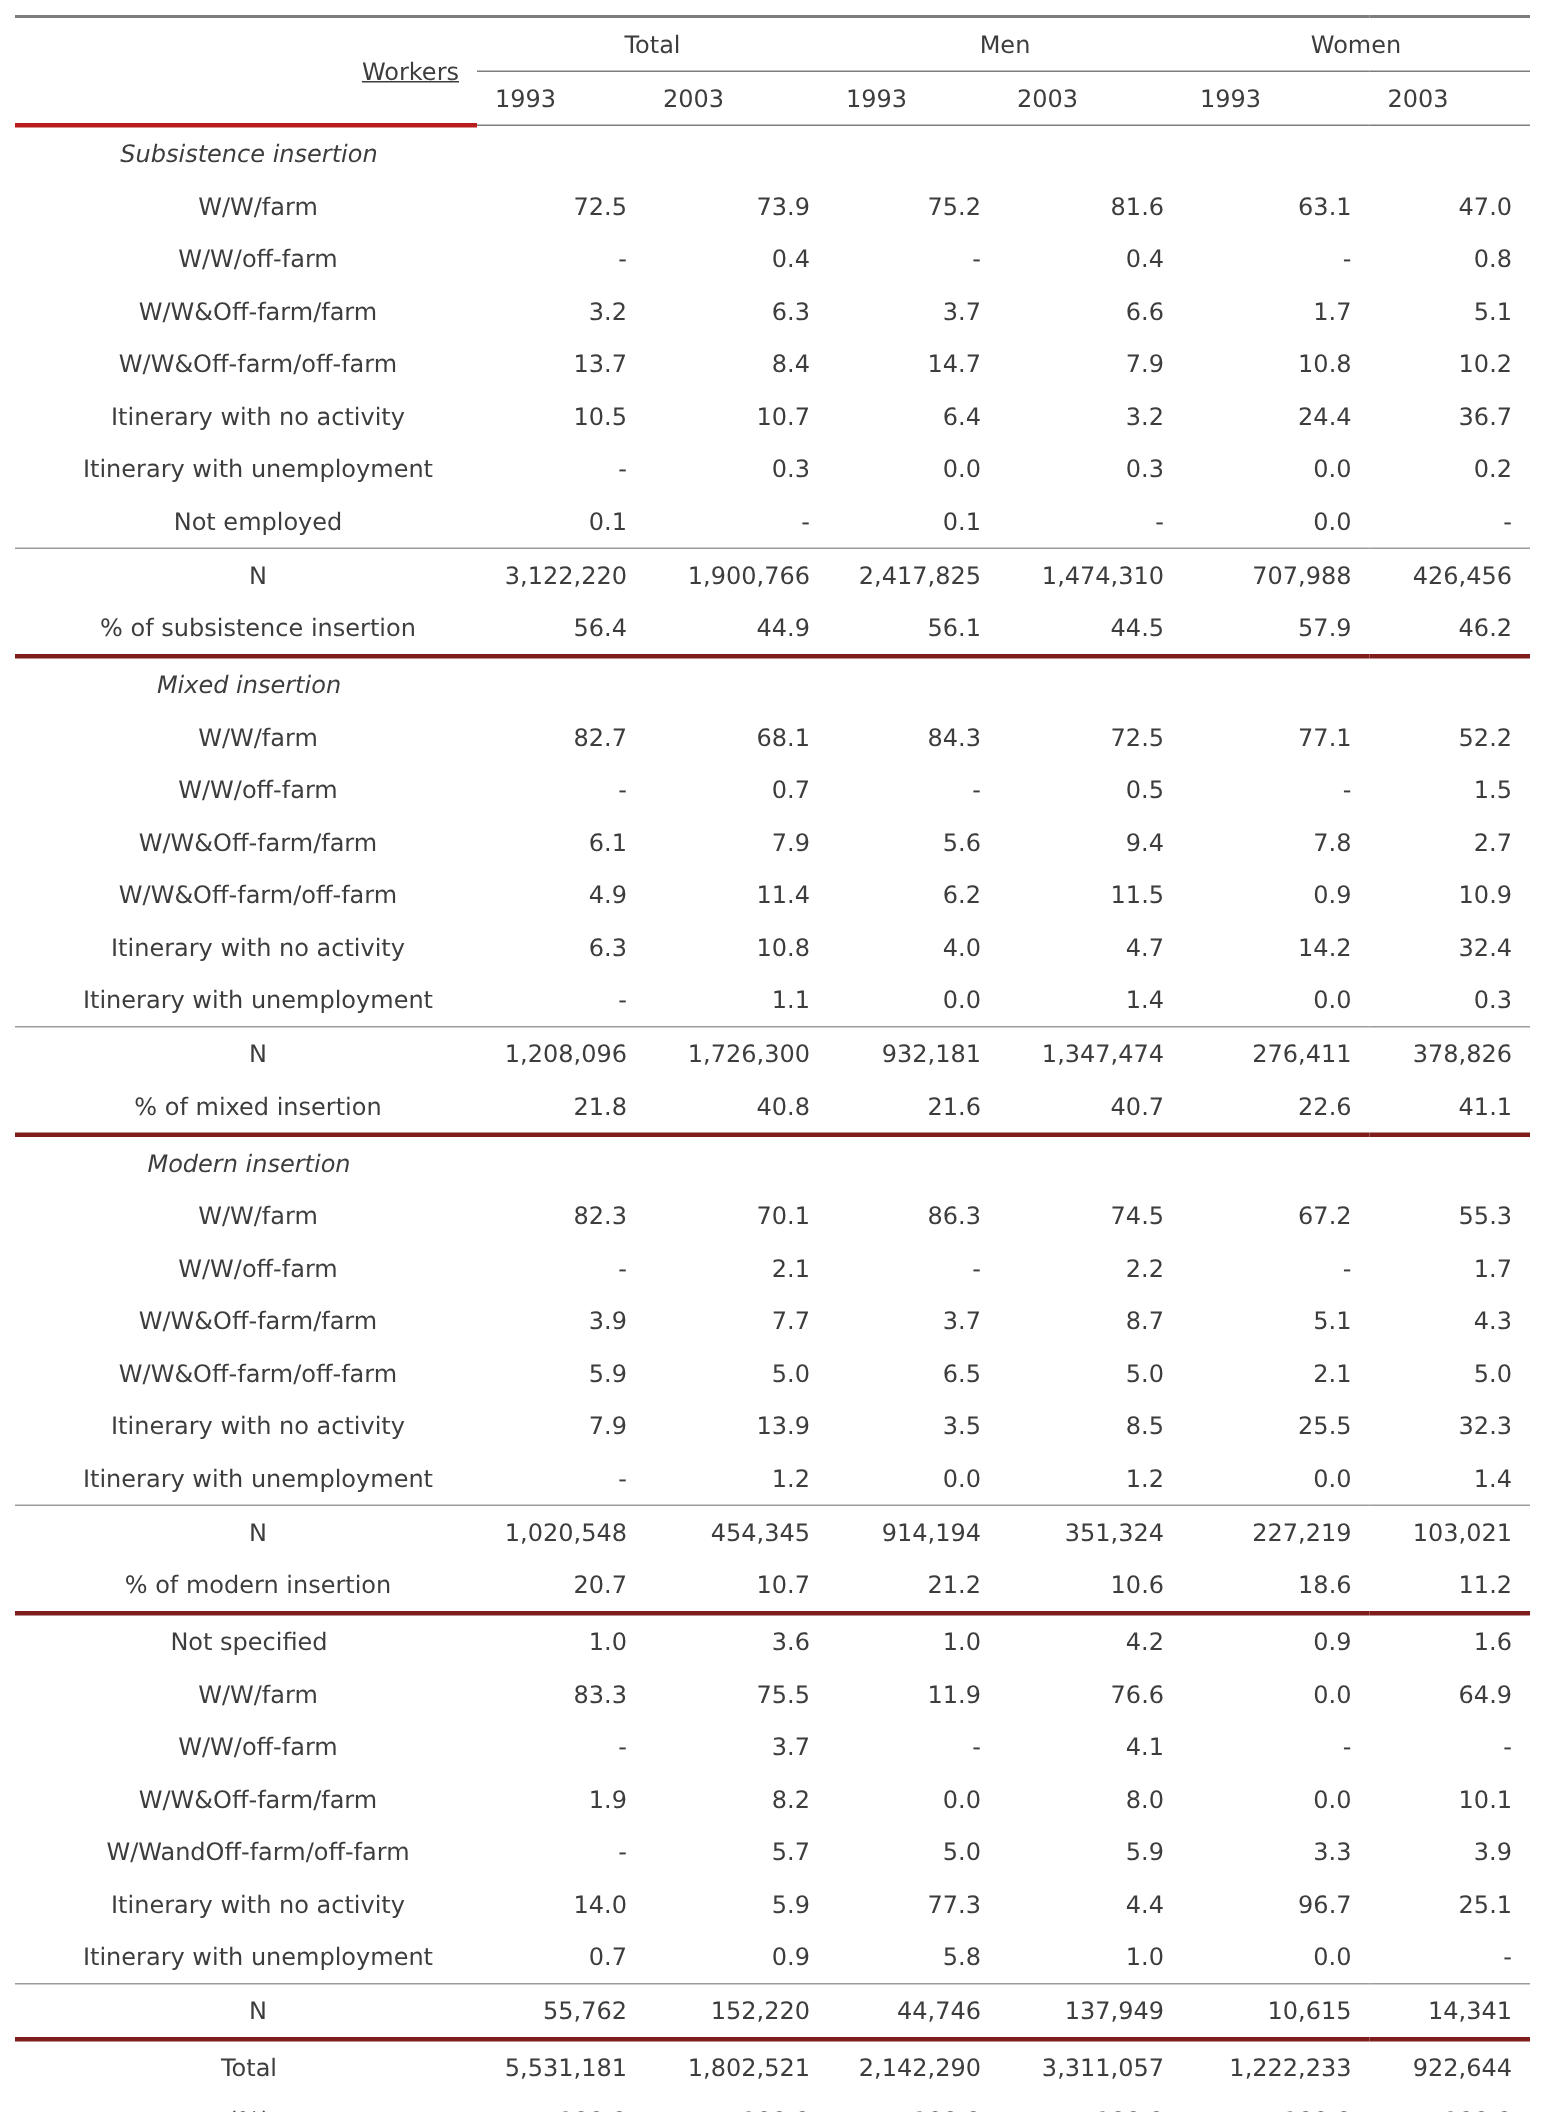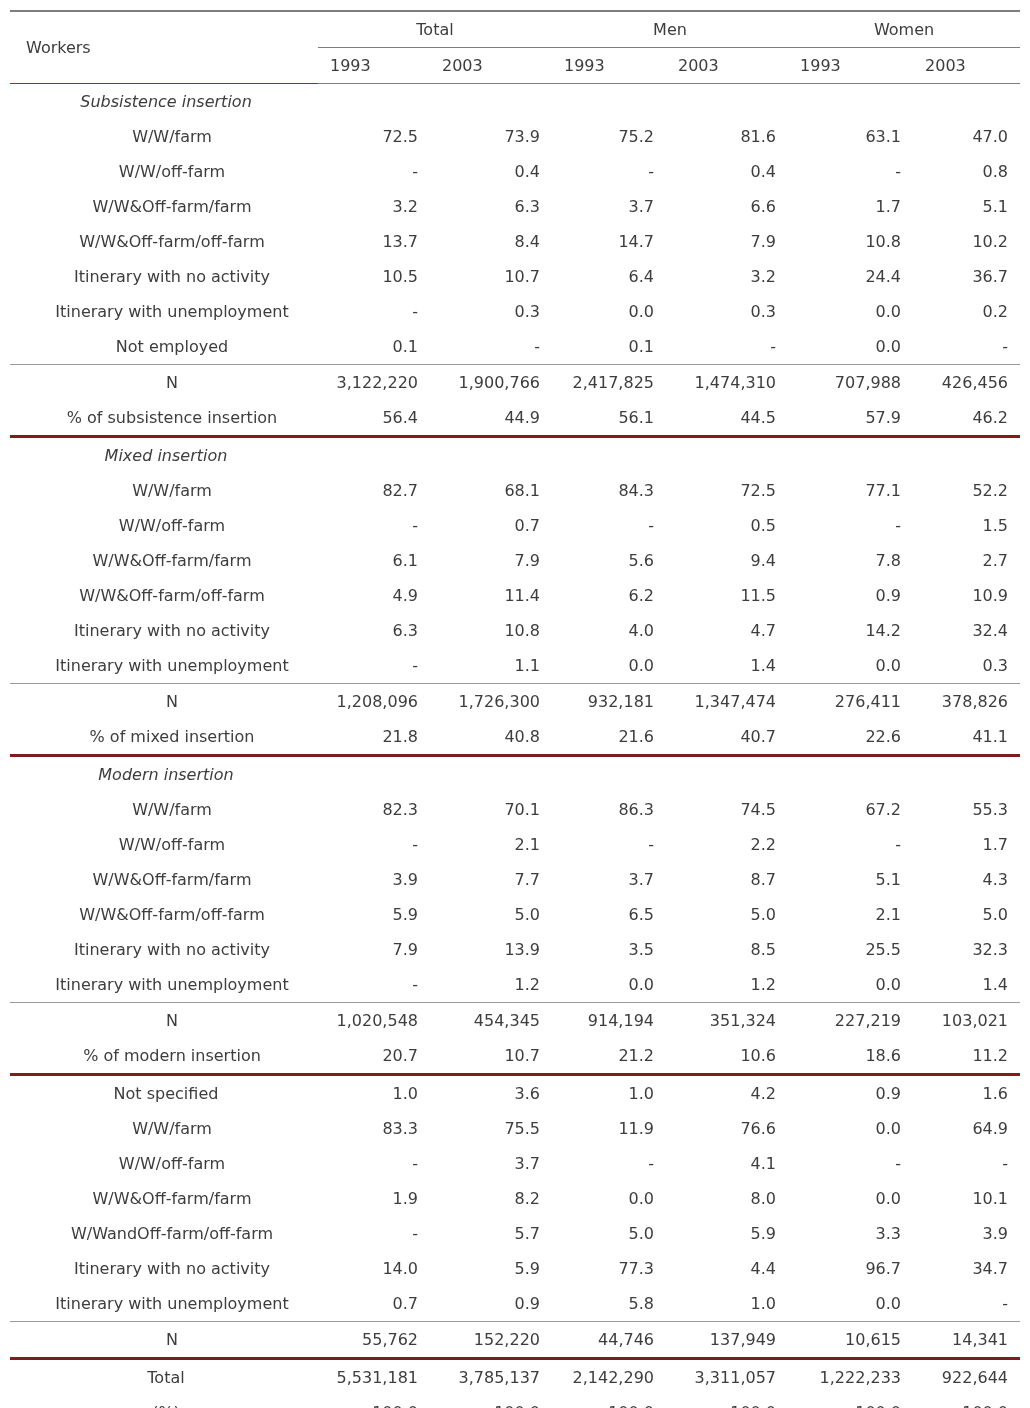--- a/index.html
+++ b/index.html
@@ -22,24 +22,25 @@
     font-size: 16px;
   }
   th, td {
     padding: 7px 12px;
     line-height: 21px;
     font-weight: normal;
     white-space: nowrap;
     overflow: hidden;
   }
   th.corner {
-    text-align: left;
+    text-align: right;
     vertical-align: middle;
     padding-left: 16px;
-    border-bottom: 1px solid #b91c1c;
+    border-bottom: 3px solid #b91c1c;
+    text-decoration: underline;
   }
   th.group {
     text-align: center;
     border-bottom: 1px solid #7d7d7d;
   }
   tr.years th {
     text-align: left;
     border-bottom: 1px solid #7d7d7d;
   }
   td.label { text-align: center; padding-left: 16px; }
@@ -384,21 +385,21 @@
           <td class="num">3.3</td>
           <td class="num">3.9</td>
         </tr>
         <tr class="row-data">
           <td class="label indent">Itinerary with no activity</td>
           <td class="num">14.0</td>
           <td class="num">5.9</td>
           <td class="num">77.3</td>
           <td class="num">4.4</td>
           <td class="num">96.7</td>
-          <td class="num">34.7</td>
+          <td class="num">25.1</td>
         </tr>
         <tr class="row-data">
           <td class="label indent">Itinerary with unemployment</td>
           <td class="num">0.7</td>
           <td class="num">0.9</td>
           <td class="num">5.8</td>
           <td class="num">1.0</td>
           <td class="num">0.0</td>
           <td class="num">-</td>
         </tr>
@@ -409,21 +410,21 @@
           <td class="num">44,746</td>
           <td class="num">137,949</td>
           <td class="num">10,615</td>
           <td class="num">14,341</td>
         </tr>
       </tbody>
       <tbody class="footer">
         <tr class="footer-row">
           <td class="label">Total</td>
           <td class="num">5,531,181</td>
-          <td class="num">3,785,137</td>
+          <td class="num">1,802,521</td>
           <td class="num">2,142,290</td>
           <td class="num">3,311,057</td>
           <td class="num">1,222,233</td>
           <td class="num">922,644</td>
         </tr>
         <tr class="footer-row">
           <td class="label">(%)</td>
           <td class="num">100.0</td>
           <td class="num">100.0</td>
           <td class="num">100.0</td>

